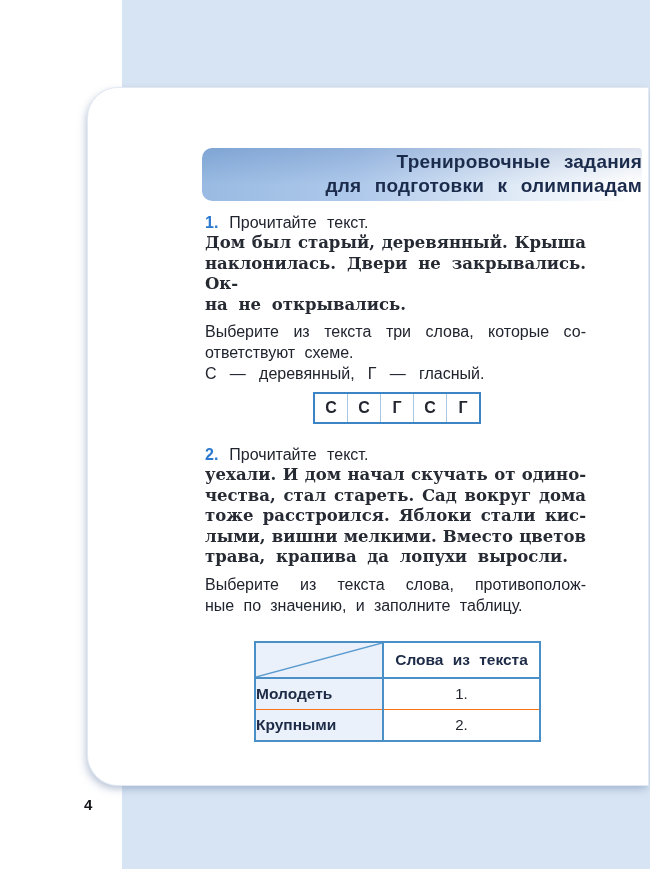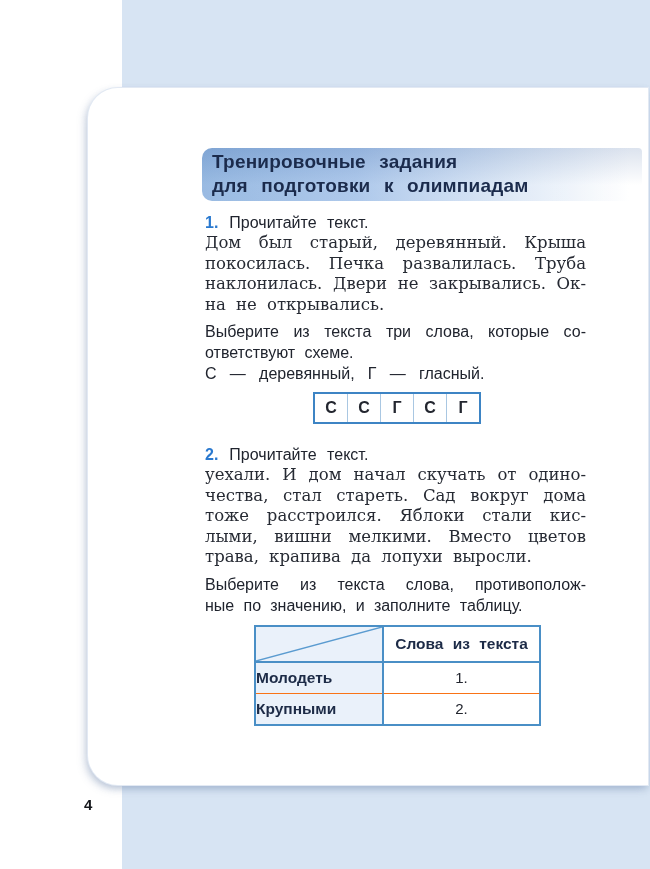--- a/index.html
+++ b/index.html
@@ -19,31 +19,31 @@
     box-shadow:0 0 0 1px #e2e9f3, -3px 4px 9px rgba(105,130,170,0.30), 0 3px 6px rgba(105,130,170,0.25);
   }
   .header-box{
     position:absolute;left:114px;top:60px;width:440px;height:53px;
     border-radius:10px 4px 4px 10px;
     background:
       linear-gradient(to bottom, rgba(80,115,170,0.20), rgba(255,255,255,0.12) 70%),
       linear-gradient(to right, #8bb1de 0%, #a3c1e8 35%, #dde8f6 72%, #ffffff 97%);
     padding:2px 0 0 10px;box-sizing:border-box;
     font-size:19px;font-weight:bold;line-height:24px;
-    color:#1b2b4c;word-spacing:0.42em;letter-spacing:0.2px;
+    color:#1b2b4c;word-spacing:0.42em;letter-spacing:0.2px;text-align:right;
   }
   .content{
     position:absolute;left:117px;top:125px;width:381px;
   }
   .task-head{
     font-size:16px;line-height:20px;color:#20242e;
     word-spacing:0.38em;height:20px;
   }
   .task-num{color:#2a79cf;font-weight:bold;margin-right:11px;}
-  .serif-par{margin:0;}
+  .serif-par{margin:0;font-weight:bold;}
   .sline{
     font-family:"DejaVu Serif","Liberation Serif",serif;
     font-size:16.5px;line-height:20.5px;color:#262a33;
     text-align:justify;text-align-last:justify;
   }
   .sline.last{text-align-last:left;word-spacing:0.30em;}
   .sans-par{margin-top:6px;}
   .aline{
     font-size:16px;line-height:21px;color:#20242e;
     text-align:justify;text-align-last:justify;
@@ -58,21 +58,21 @@
     border:2px solid #3d84c4;background:#ffffff;
   }
   .scheme-cell{
     width:32px;height:28px;display:flex;align-items:center;justify-content:center;
     font-size:16px;font-weight:bold;color:#23262f;
     border-left:1px solid #a9c7e2;
   }
   .scheme-cell:first-child{border-left:none;}
   .task2-block{margin-top:21px;}
   .antonym-table{
-    border-collapse:collapse;margin:9px 0 0 49px;
+    border-collapse:collapse;margin:25px 0 0 49px;
     border:2px solid #4a8fc6;background:#ffffff;
   }
   .antonym-table td{padding:0;}
   td.c1{
     width:126px;background:#eaf1fa;
     font-size:15.5px;font-weight:bold;color:#1d2b47;
   }
   td.c2{
     width:155px;border-left:2px solid #4a8fc6;text-align:center;
     font-size:15px;color:#23262f;
@@ -101,21 +101,20 @@
     <div>Тренировочные задания</div>
     <div>для подготовки к олимпиадам</div>
   </div>
 
   <div class="content">
 
     <div class="task-head"><span class="task-num">1.</span><span>Прочитайте текст.</span></div>
 
     <div class="serif-par">
       <div class="sline">Дом был старый, деревянный. Крыша</div>
-      <div class="sline">покосилась. Печка развалилась. Труба</div>
       <div class="sline">наклонилась. Двери не закрывались. Ок-</div>
       <div class="sline last">на не открывались.</div>
     </div>
 
     <div class="sans-par">
       <div class="aline">Выберите из текста три слова, которые со-</div>
       <div class="aline last">ответствуют схеме.</div>
     </div>
 
     <div class="legend">С — деревянный, Г — гласный.</div>

